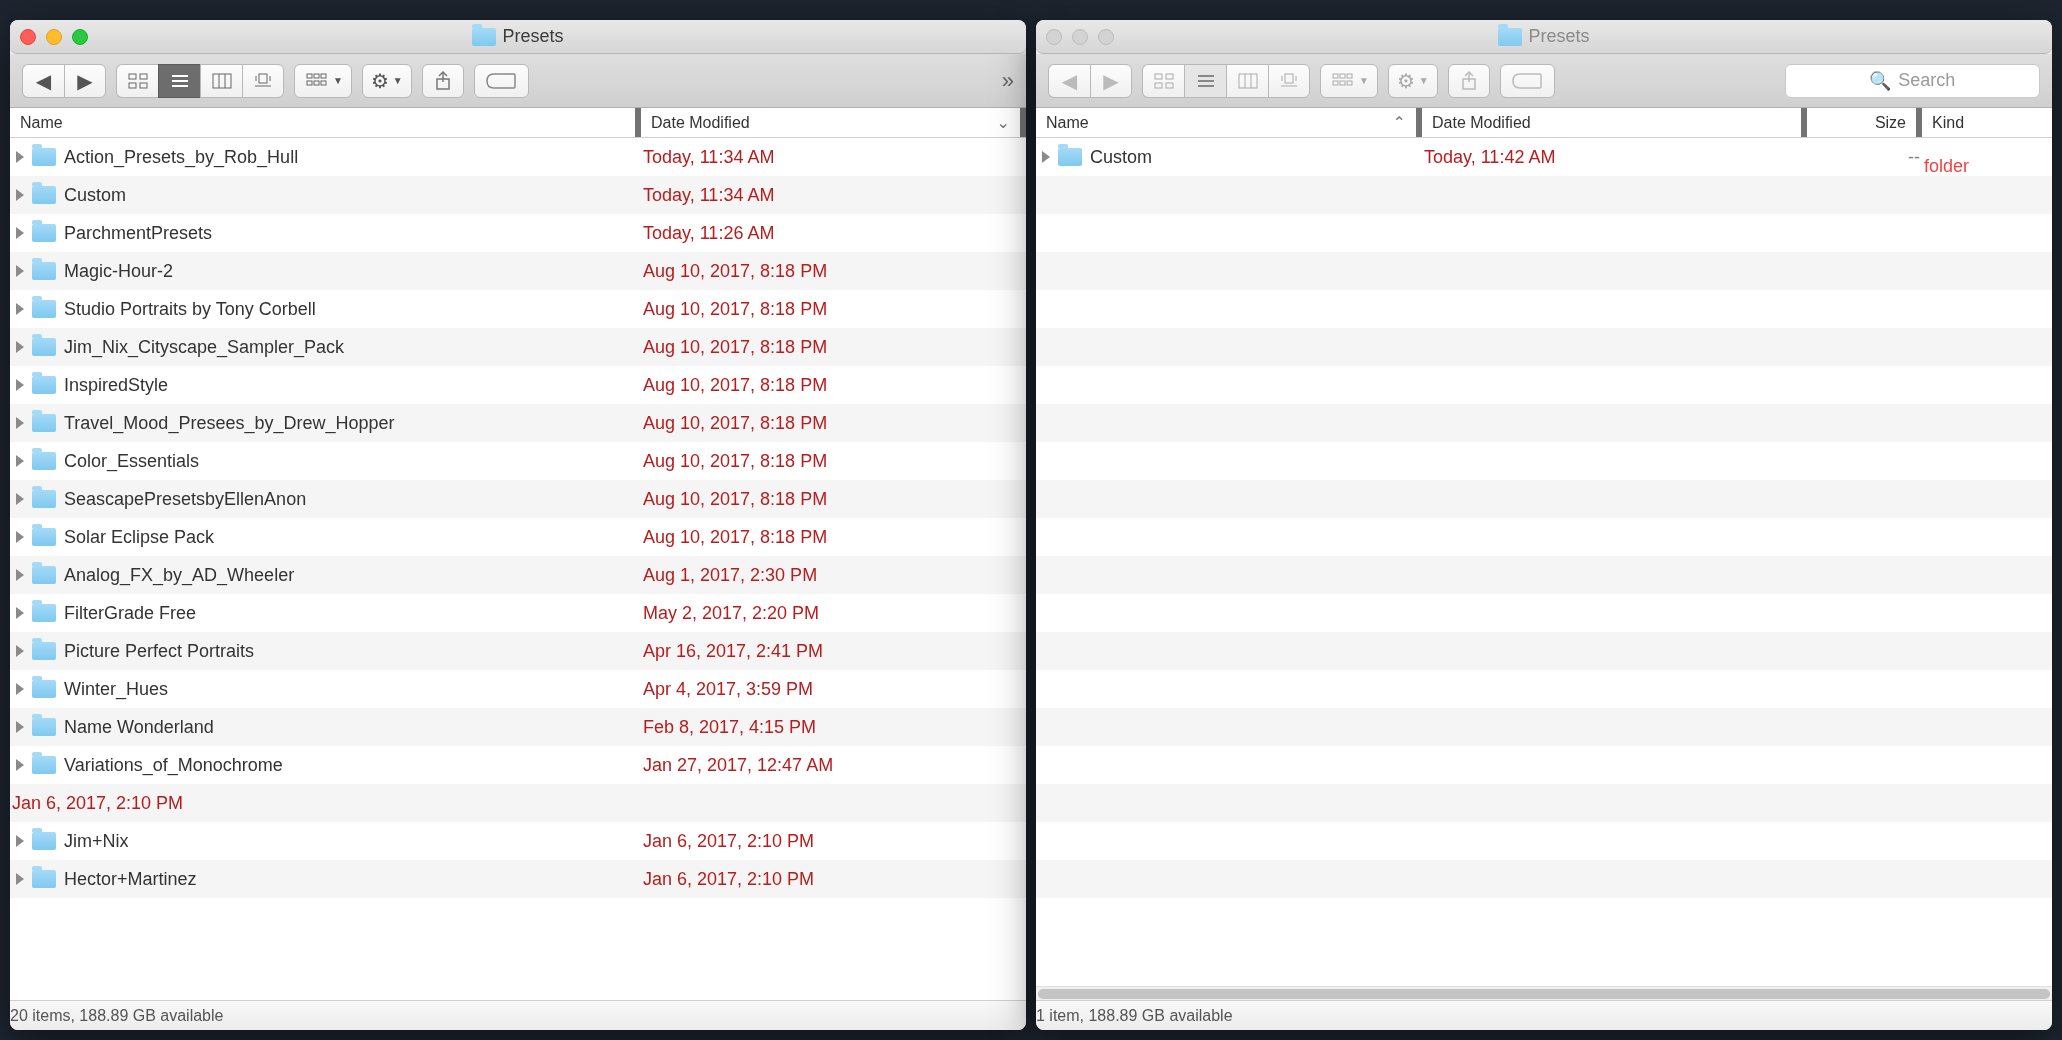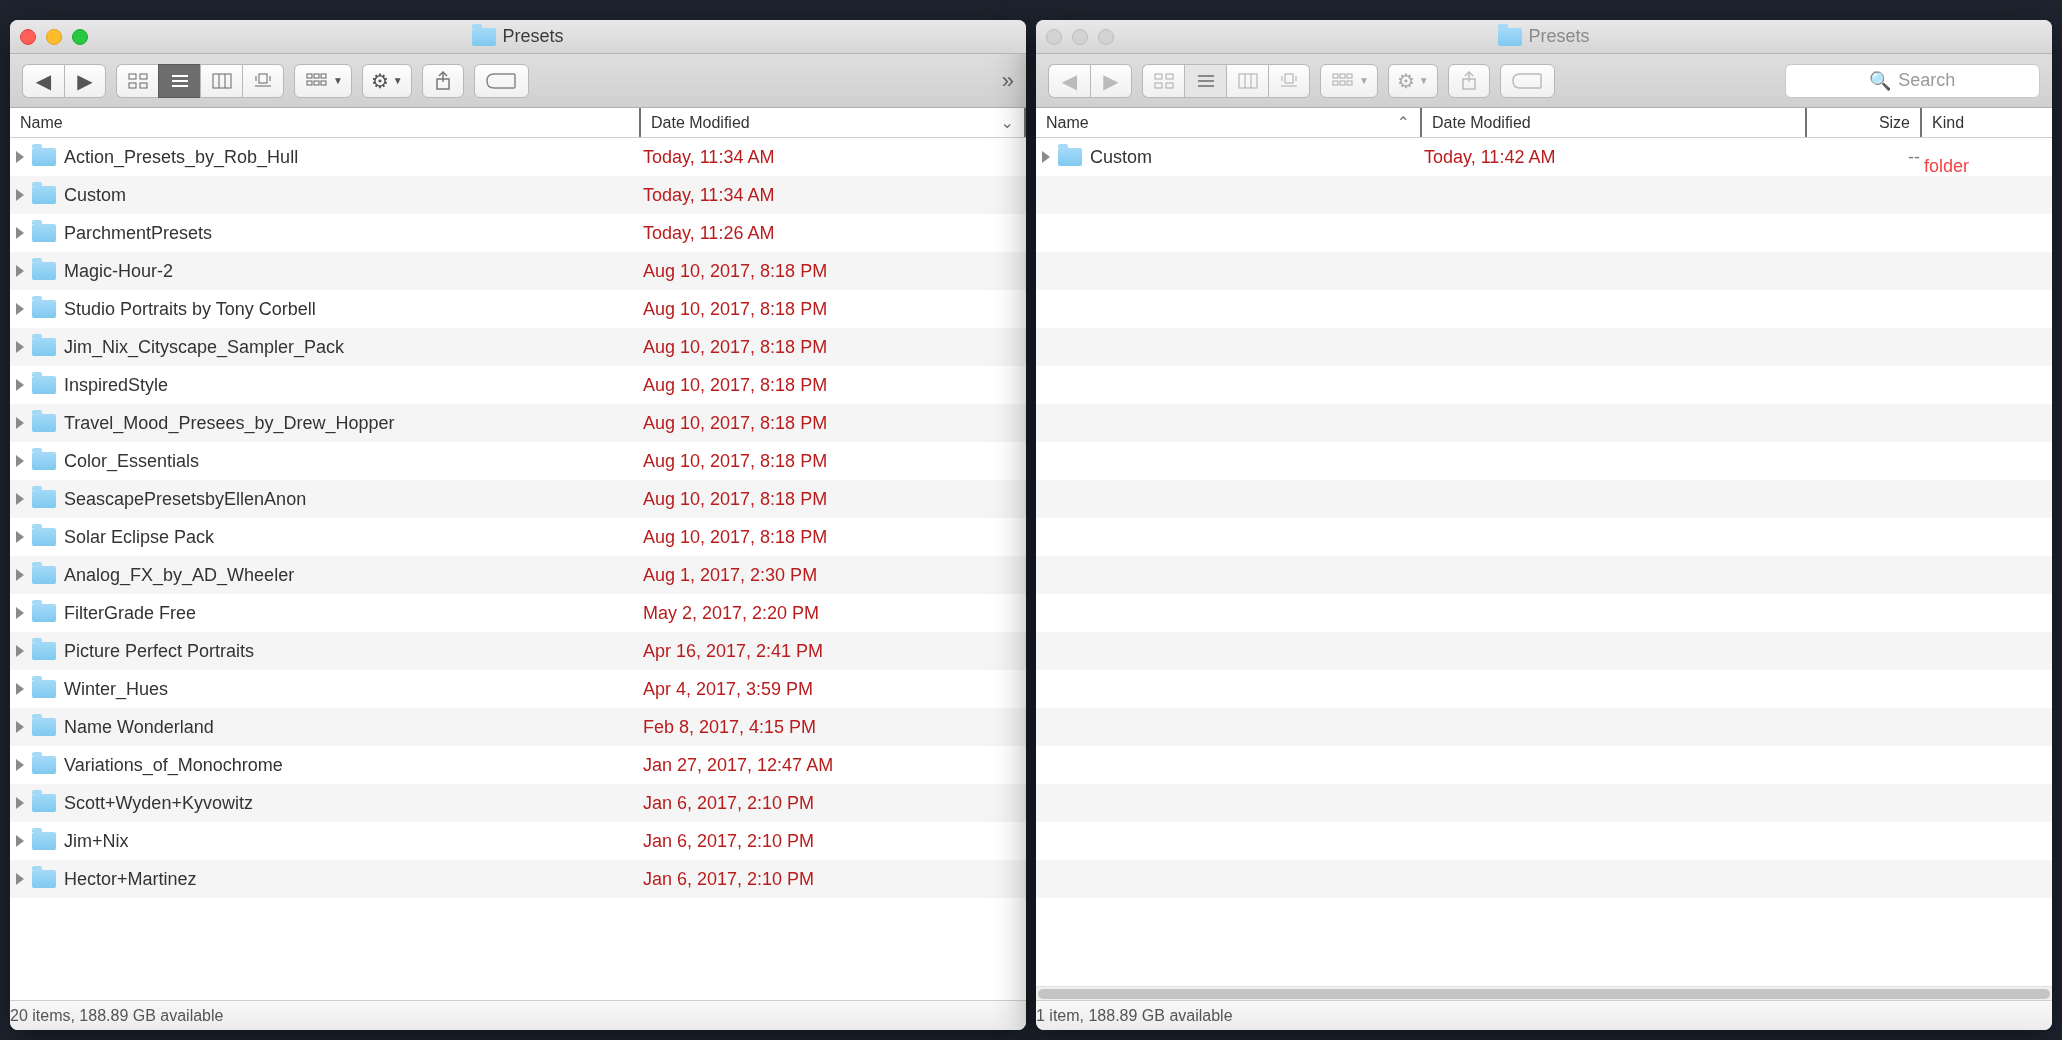--- a/index.html
+++ b/index.html
@@ -27,20 +27,21 @@
     height: 1010px;
   }
   .titlebar {
     height: 34px;
     background: linear-gradient(#e8e8e8, #d6d6d6);
     border-bottom: 1px solid #b5b5b5;
     display: flex;
     align-items: center;
     position: relative;
     padding: 0 10px;
+    border-radius: 7px;
   }
   .traffic-lights { display: flex; gap: 10px; align-items: center; }
   .tl { width: 16px; height: 16px; border-radius: 50%; }
   .tl-close { background: #ff5f57; border: 1px solid #e0443e; }
   .tl-min   { background: #ffbd2e; border: 1px solid #dea123; }
   .tl-max   { background: #28c940; border: 1px solid #1aab29; }
   .tl-grey  { background: #d3d3d3; border: 1px solid #bdbdbd; }
   .title-center {
     position: absolute; left: 0; right: 0; text-align: center;
     display: flex; align-items: center; justify-content: center; gap: 6px;
@@ -86,21 +87,21 @@
 
   .columns-header {
     height: 30px;
     background: #fff;
     border-bottom: 1px solid #d0d0d0;
     display: flex;
     align-items: center;
     font-size: 16px;
     color: #333;
   }
-  .ch { padding: 0 10px; border-right: 2px solid #737373; height:100%; display:flex; align-items:center; }
+  .ch { padding: 0 10px; border-right: 6px solid #737373; height:100%; display:flex; align-items:center; }
   .ch.name { flex: 1; }
   .ch .sort { margin-left:auto; color:#777; }
 
   .file-list {
     flex: 1;
     background: #fff;
     overflow-y: auto;
     font-size: 18px;
   }
   .row {
@@ -388,25 +389,20 @@
         </div>
         <div class="row">
           <div class="cell name">
             <span class="disclosure"></span>
             <span class="folder-icon"></span>
             <span>Variations_of_Monochrome</span>
           </div>
           <div class="cell date">Jan 27, 2017, 12:47 AM</div>
         </div>
         <div class="row alt">
-          <div class="cell name">
-            <span class="disclosure"></span>
-            <span class="folder-icon"></span>
-            <span>Scott+Wyden+Kyvowitz</span>
-          </div>
           <div class="cell date">Jan 6, 2017, 2:10 PM</div>
         </div>
         <div class="row">
           <div class="cell name">
             <span class="disclosure"></span>
             <span class="folder-icon"></span>
             <span>Jim+Nix</span>
           </div>
           <div class="cell date">Jan 6, 2017, 2:10 PM</div>
         </div>

